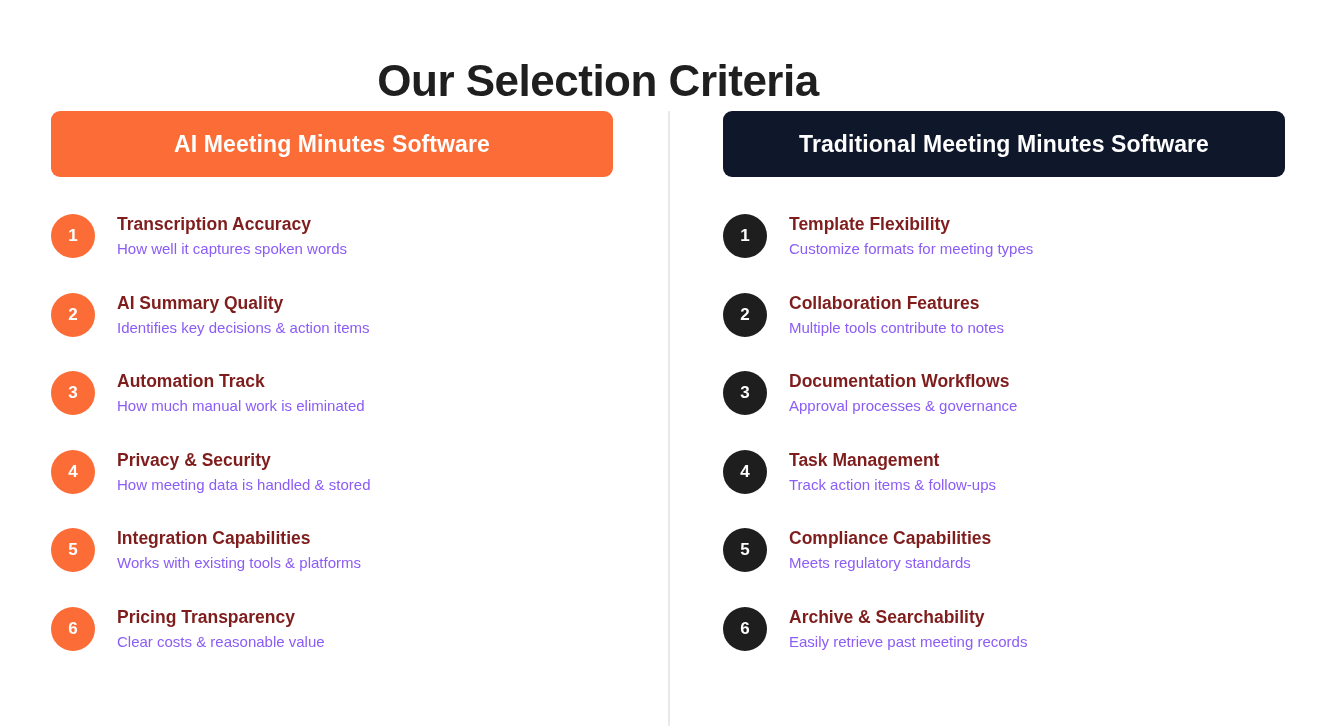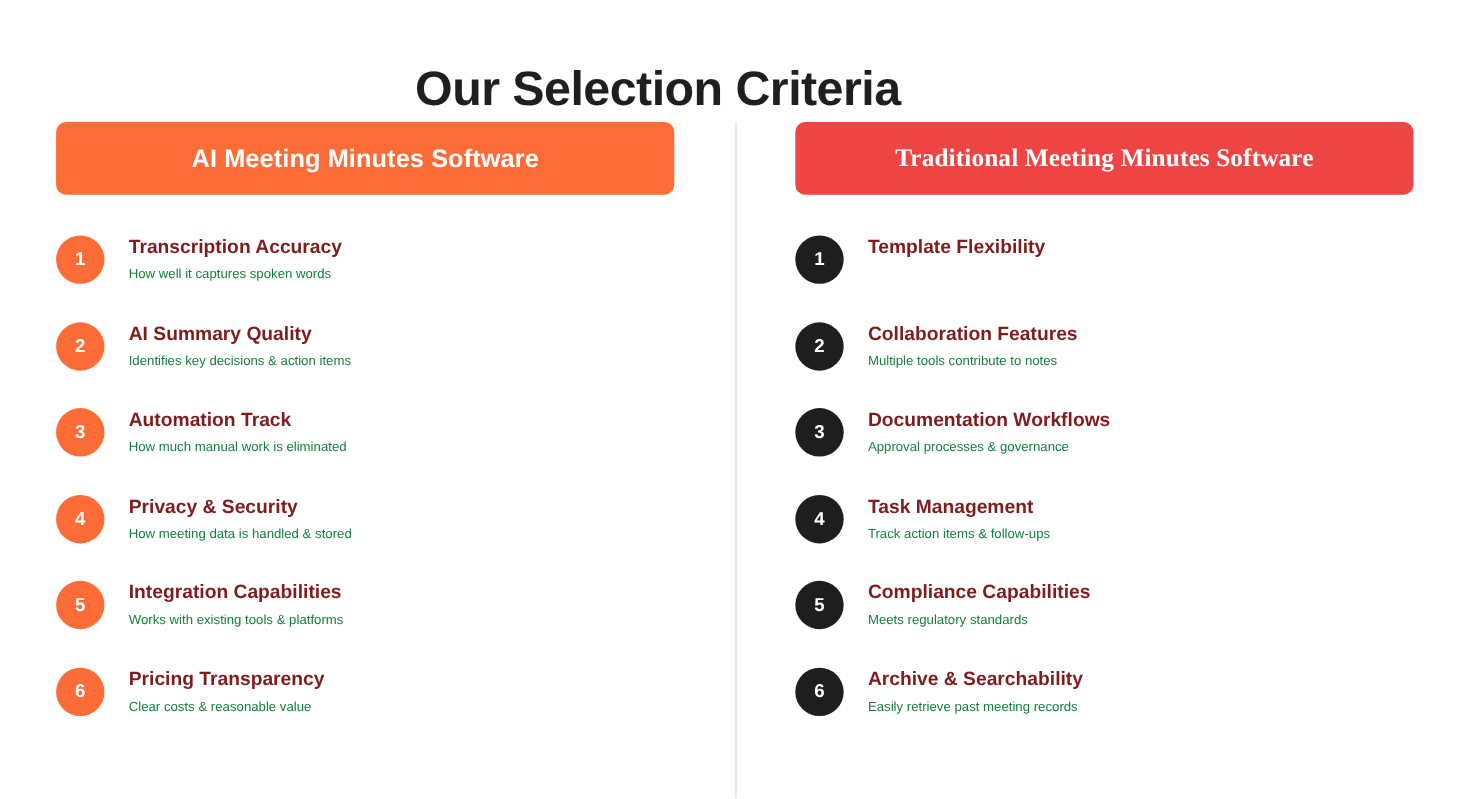--- a/index.html
+++ b/index.html
@@ -73,22 +73,21 @@
     color: #ffffff;
     font-size: 23px;
     font-weight: bold;
     letter-spacing: 0.1px;
     box-sizing: border-box;
   }
   .col-header-ai {
     background: #fb6c36;
   }
   .col-header-trad {
-    background: #ef4444;
-    font-family: Liberation Serif, serif;
+    background: #0f172a;
   }
 
   
   .criteria-list {
     margin-top: 35px;
     padding: 0;
     list-style: none;
   }
   .criteria-item {
     display: flex;
@@ -117,22 +116,22 @@
     padding-top: 1px;
   }
   .item-title {
     font-size: 17.5px;
     font-weight: bold;
     color: #7f1d1d;
     line-height: 22px;
     white-space: nowrap;
   }
   .item-desc {
-    font-size: 12px;
-    color: #15803d;
+    font-size: 15px;
+    color: #8b5cf6;
     line-height: 22px;
     margin-top: 3px;
     white-space: nowrap;
   }
 </style>
 </head>
 <body>
 
 <div class="page">
 
@@ -210,20 +209,21 @@
         <span>Traditional Meeting Minutes Software</span>
       </div>
 
       <ul class="criteria-list">
         <li class="criteria-item">
           <span class="badge badge-dark">
             <span>1</span>
           </span>
           <span class="item-text">
             <span class="item-title">Template Flexibility</span>
+            <span class="item-desc" style="display:block">Customize formats for meeting types</span>
           </span>
         </li>
         <li class="criteria-item">
           <span class="badge badge-dark">
             <span>2</span>
           </span>
           <span class="item-text">
             <span class="item-title">Collaboration Features</span>
             <span class="item-desc" style="display:block">Multiple tools contribute to notes</span>
           </span>

